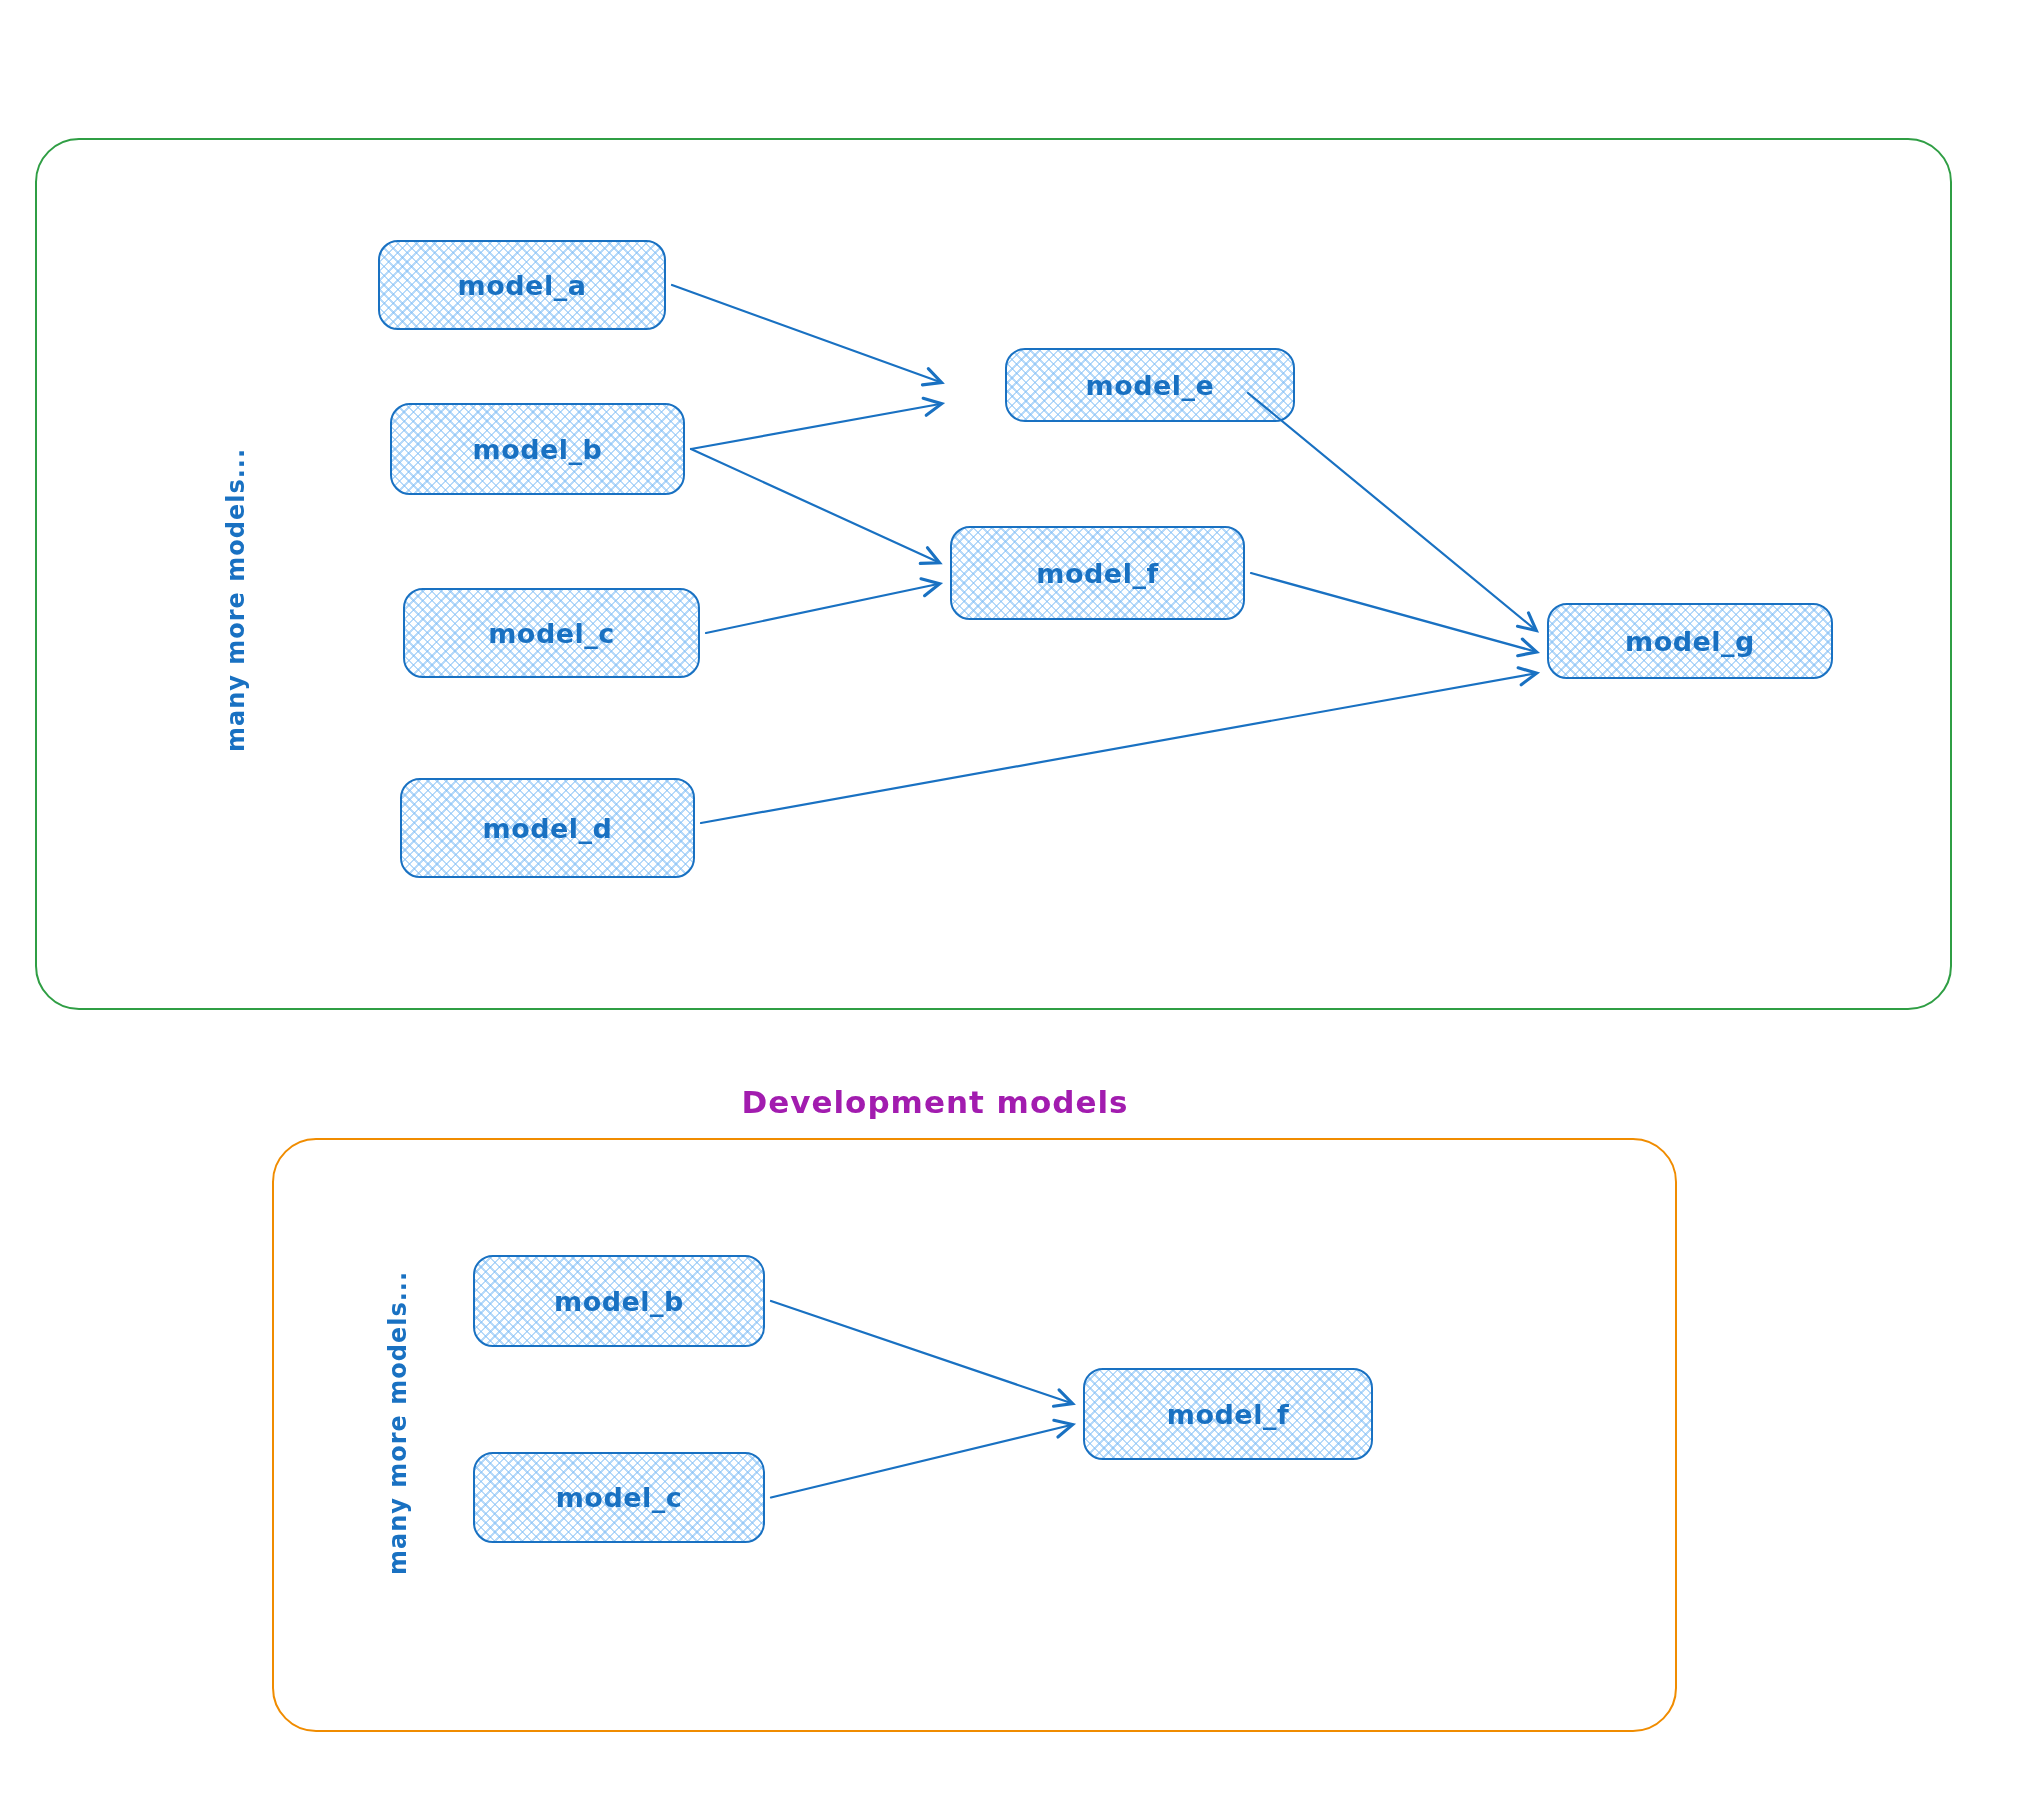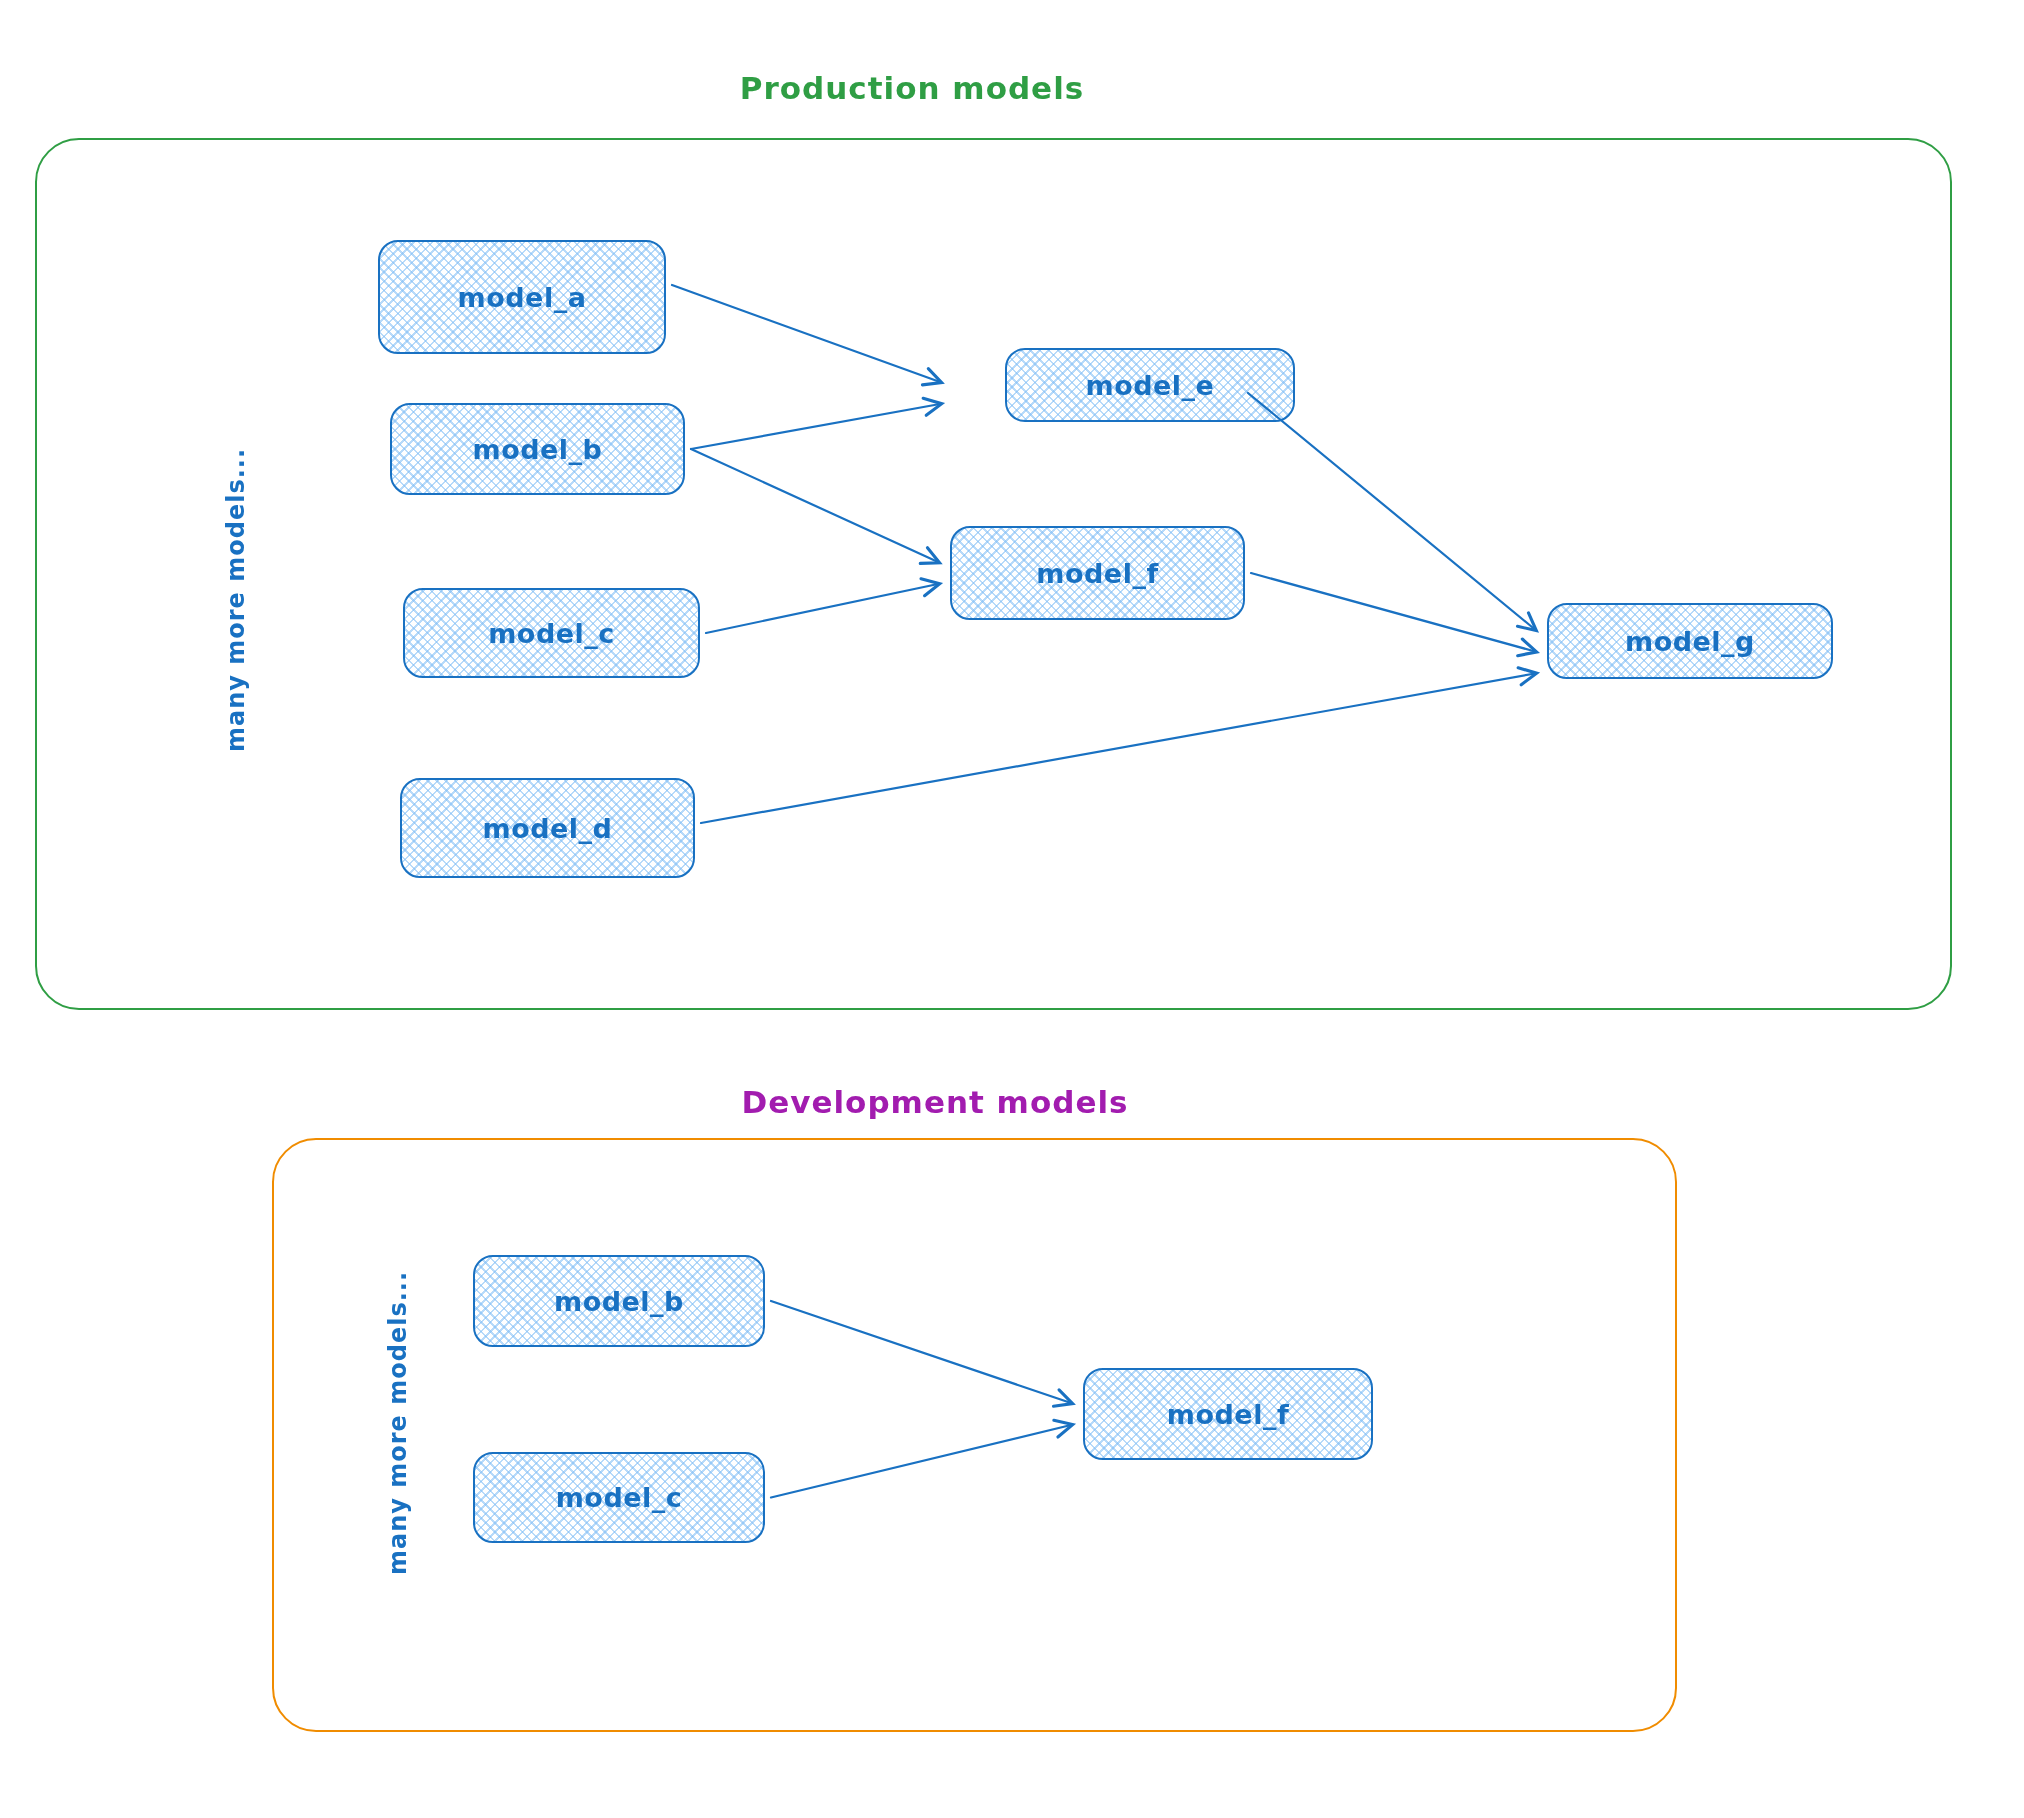--- a/index.html
+++ b/index.html
@@ -109,27 +109,26 @@
       <line x1="691" y1="449" x2="940" y2="404" class="edge" marker-end="url(#arrowhead)"></line>
       <line x1="691" y1="449" x2="938" y2="562" class="edge" marker-end="url(#arrowhead)"></line>
       <line x1="706" y1="633" x2="938" y2="584" class="edge" marker-end="url(#arrowhead)"></line>
       <line x1="1248" y1="393" x2="1535" y2="629.5" class="edge" marker-end="url(#arrowhead)"></line>
       <line x1="1251" y1="573" x2="1535" y2="651.5" class="edge" marker-end="url(#arrowhead)"></line>
       <line x1="701" y1="823" x2="1535" y2="673.5" class="edge" marker-end="url(#arrowhead)"></line>
       <line x1="771" y1="1301" x2="1071" y2="1403" class="edge" marker-end="url(#arrowhead)"></line>
       <line x1="771" y1="1497.5" x2="1071" y2="1425" class="edge" marker-end="url(#arrowhead)"></line>
     </svg>
 
-  <div class="section-title production">Production models</div>
   <div class="section-box production"></div>
 
   <div class="layer" id="production-layer">
     <div class="side-label" style="left:76px; top:584px;">many more models...</div>
 
-    <div class="node" style="left:378px; top:240px; width:288px; height:114px;">model_a</div>
+    <div class="node" style="left:378px; top:240px; width:288px; height:90px;">model_a</div>
 
     <div class="node" style="left:390px; top:403px; width:295px; height:92px;">model_b</div>
 
     <div class="node" style="left:403px; top:588px; width:297px; height:90px;">model_c</div>
 
     <div class="node" style="left:400px; top:778px; width:295px; height:100px;">model_d</div>
 
     <div class="node" style="left:1005px; top:348px; width:290px; height:74px;">model_e</div>
 
     <div class="node" style="left:950px; top:526px; width:295px; height:94px;">model_f</div>

